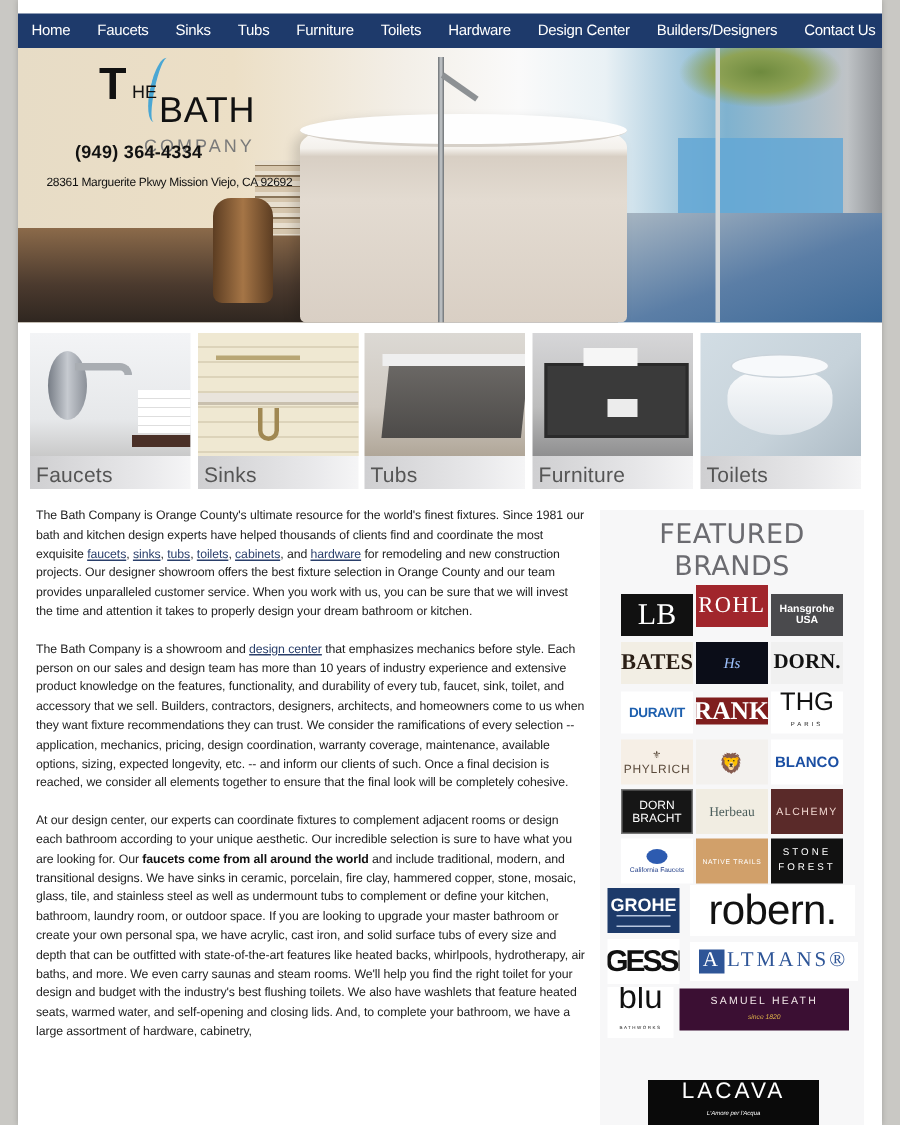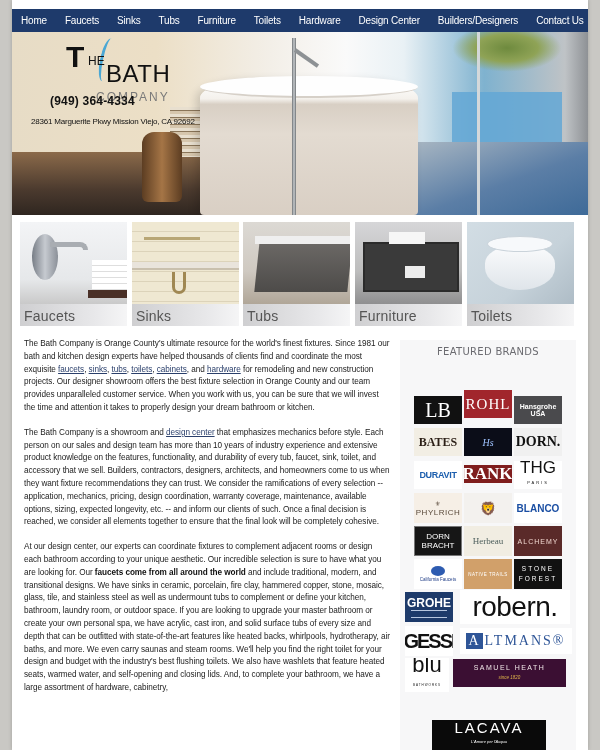--- a/index.html
+++ b/index.html
@@ -65,26 +65,26 @@
 
   
   .main { position: absolute; left: 24px; top: 338px; width: 366px; }
   .main h1 { font-family: "DejaVu Sans", sans-serif; font-weight: 200; font-size: 17.5px; color: #333; letter-spacing: 0.3px; margin-bottom: 9px; font-weight: normal; }
   .main p { font-size: 8.2px; line-height: 12.8px; color: #222; margin-bottom: 12px; letter-spacing: -0.05px; }
   .main a { color: #2a3f6b; text-decoration: underline; }
   .main b { font-weight: bold; color: #111; }
 
   
   .sidebar { position: absolute; left: 400px; top: 340px; width: 176px; height: 410px; background: #f7f7f8; }
-  .sidebar h2 { font-family: "DejaVu Sans", sans-serif; font-weight: normal; font-size: 10px; color: #6b6b70; text-align: center; margin-top: 6px; letter-spacing: 0.3px; }
+  .sidebar h2 { font-family: "DejaVu Sans", sans-serif; font-weight: normal; font-size: 18px; color: #6b6b70; text-align: center; margin-top: 6px; letter-spacing: 0.3px; }
   .brand { position: absolute; overflow: hidden; display: flex; align-items: center; justify-content: center; text-align: center; margin-top: 22px; }
   .b-lb { background: #111; color: #fff; font-family: "Liberation Serif", serif; font-size: 20px; }
   .b-rohl { background: #a1262c; color: #fff; font-family: "Liberation Serif", serif; font-size: 15px; letter-spacing: 1px; }
   .b-hans { background: #4a4a4d; color: #fff; font-size: 7px; font-weight: bold; }
-  .b-bates { background: #f2eee4; color: #2b1f16; font-family: "Liberation Serif", serif; font-size: 12px; font-weight: bold; }
+  .b-bates { background: #f2eee4; color: #2b1f16; font-family: "Liberation Serif", serif; font-size: 15px; font-weight: bold; }
   .b-hh { background: #0b0d18; color: #9fc3ff; font-family: "Liberation Serif", serif; font-size: 10px; font-style: italic; }
   .b-toto { background: #f0f0f0; color: #111; font-family: "Liberation Serif", serif; font-size: 14px; font-weight: bold; }
   .b-dura { background: #fff; color: #1d5fae; font-size: 9px; font-weight: bold; letter-spacing: -0.3px; }
   .b-franke { background: #7f1d1d; color: #fff; font-family: "Liberation Serif", serif; font-size: 17px; font-weight: bold; }
   .b-thg { background: #fff; color: #111; font-size: 17px; flex-direction: column; line-height: 15px; }
   .b-thg small { font-size: 4px; letter-spacing: 2px; }
   .b-phyl { background: #f6efe6; color: #5a4a3b; font-size: 8px; letter-spacing: 0.5px; flex-direction: column; line-height: 9px; }
   .b-lion { background: #f3f1ee; color: #666; font-size: 13px; }
   .b-blanco { background: #fff; color: #1b4fa3; font-size: 10px; font-weight: bold; }
   .b-dorn { background: #161616; color: #fff; font-size: 8px; border: 1px solid #777; flex-direction: column; line-height: 9px; }

